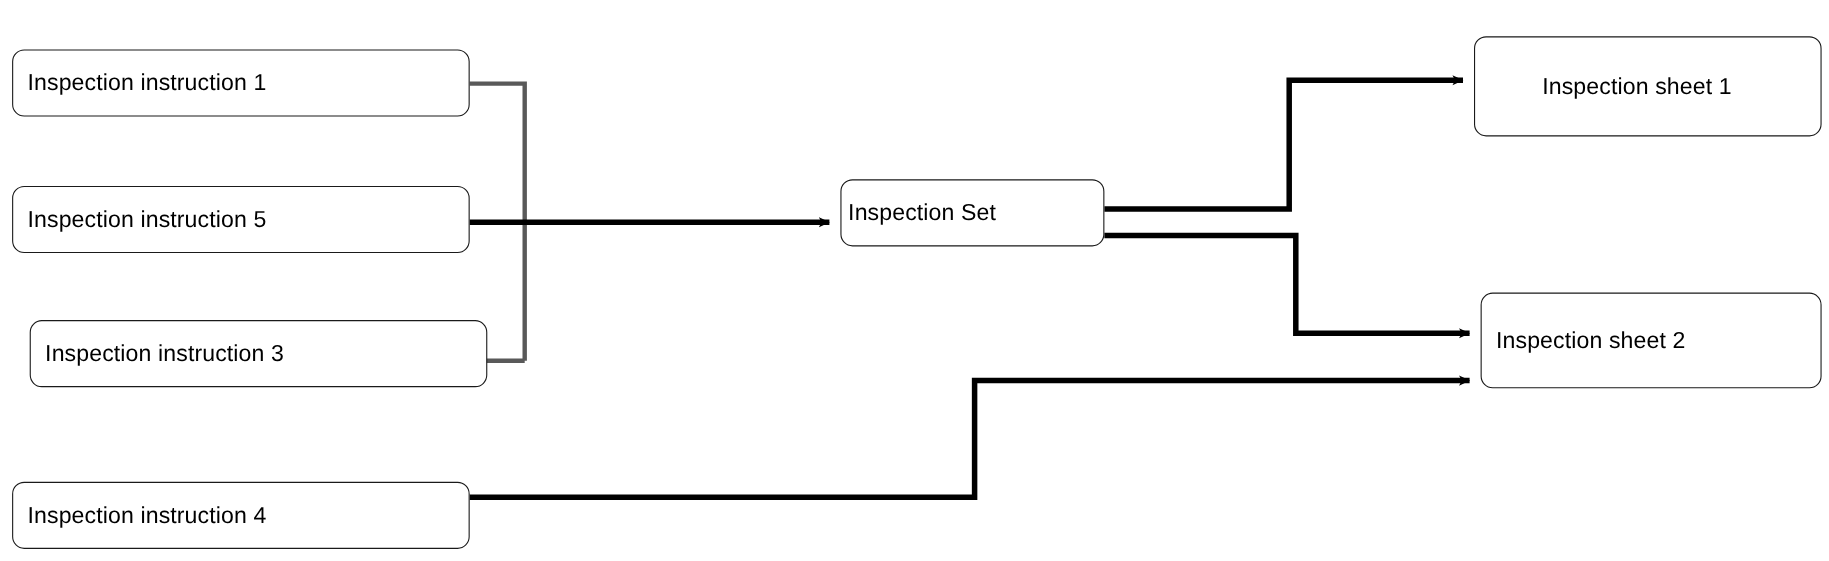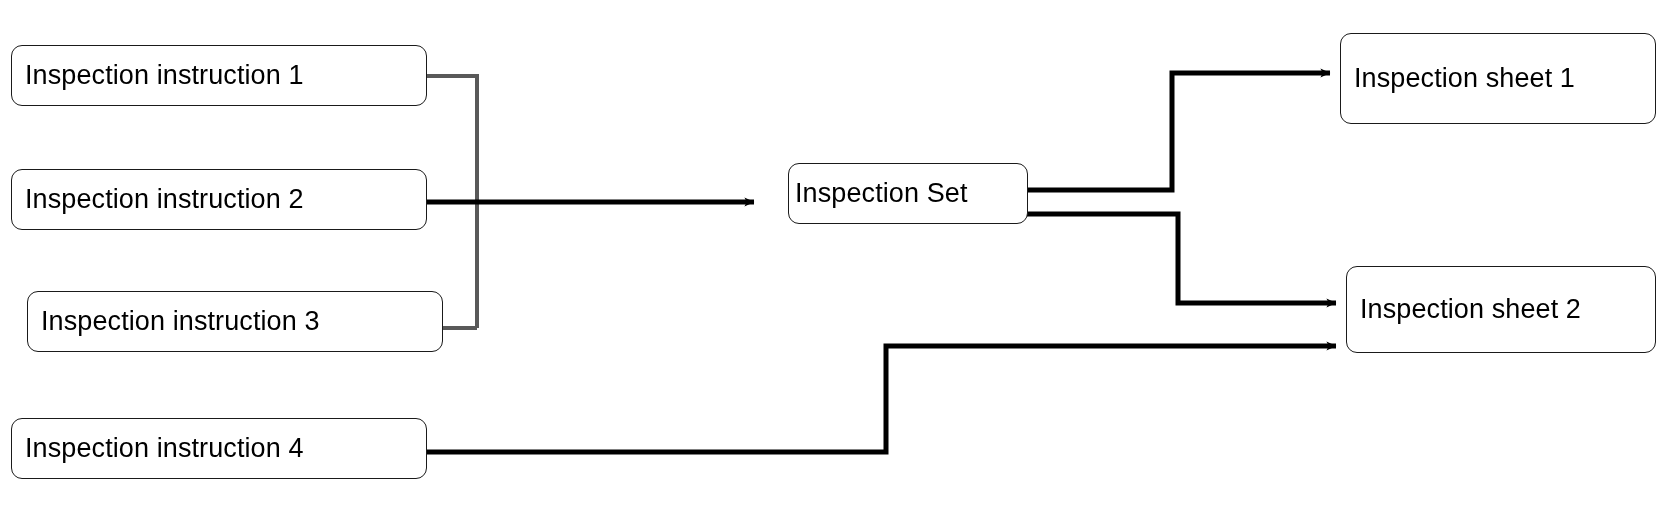--- a/index.html
+++ b/index.html
@@ -27,21 +27,21 @@
     box-sizing: border-box;
     background: #ffffff;
     border: 1.6px solid #1a1a1a;
     border-radius: 11px;
     display: flex;
     align-items: center;
     justify-content: flex-start;
     z-index: 3;
   }
   .node-label {
-    font-size: 27px;
+    font-size: 21px;
     line-height: 1;
     color: #000000;
     white-space: nowrap;
     padding: 0 13px;
     letter-spacing: 0.1px;
   }
   .node.center .node-label { padding: 0 6px; }
 </style>
 </head>
 <body>
@@ -66,36 +66,36 @@
     <path d="M1004,214 L1178,214 L1178,303 L1336,303" fill="none" stroke="#000000" stroke-width="5" marker-end="url(#arrow-black)"></path>
 
     <path d="M427,452 L886,452 L886,346 L1336,346" fill="none" stroke="#000000" stroke-width="5" marker-end="url(#arrow-black)"></path>
   </svg>
 
   <div class="node" style="left:11px; top:45px; width:416px; height:61px;">
     <span class="node-label">Inspection instruction 1</span>
   </div>
 
   <div class="node" style="left:11px; top:169px; width:416px; height:61px;">
-    <span class="node-label">Inspection instruction 2</span>
+    <span class="node-label">Inspection instruction 5</span>
   </div>
 
   <div class="node" style="left:27px; top:291px; width:416px; height:61px;">
     <span class="node-label">Inspection instruction 3</span>
   </div>
 
-  <div class="node" style="left:11px; top:418px; width:416px; height:61px;">
+  <div class="node" style="left:11px; top:438px; width:416px; height:61px;">
     <span class="node-label">Inspection instruction 4</span>
   </div>
 
-  <div class="node center" style="left:764px; top:163px; width:240px; height:61px;margin-left:24px;">
+  <div class="node center" style="left:764px; top:163px; width:240px; height:61px;">
     <span class="node-label">Inspection Set</span>
   </div>
 
-  <div class="node" style="left:1340px; top:33px; width:316px; height:91px;">
+  <div class="node" style="left:1340px; top:33px; width:316px; height:91px;padding-left:48px;">
     <span class="node-label">Inspection sheet 1</span>
   </div>
 
   <div class="node" style="left:1346px; top:266px; width:310px; height:87px;">
     <span class="node-label">Inspection sheet 2</span>
   </div>
 
 </div>
 
 </body></html>

